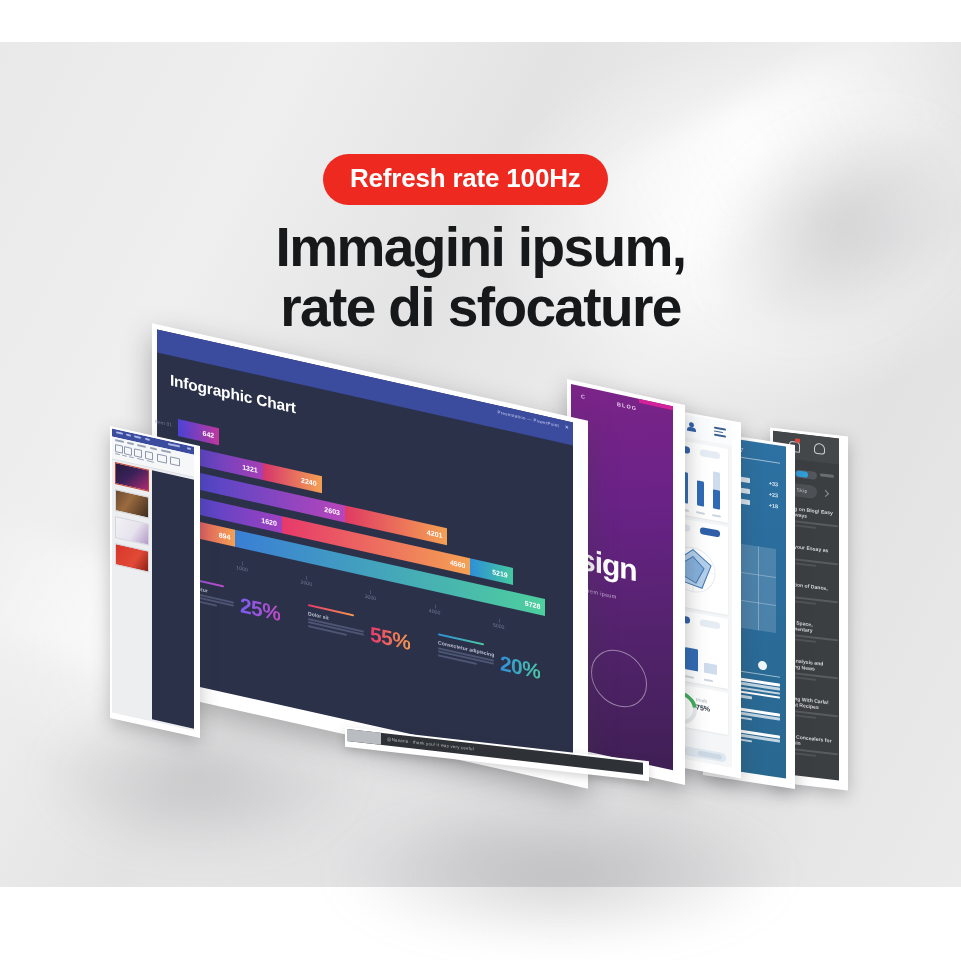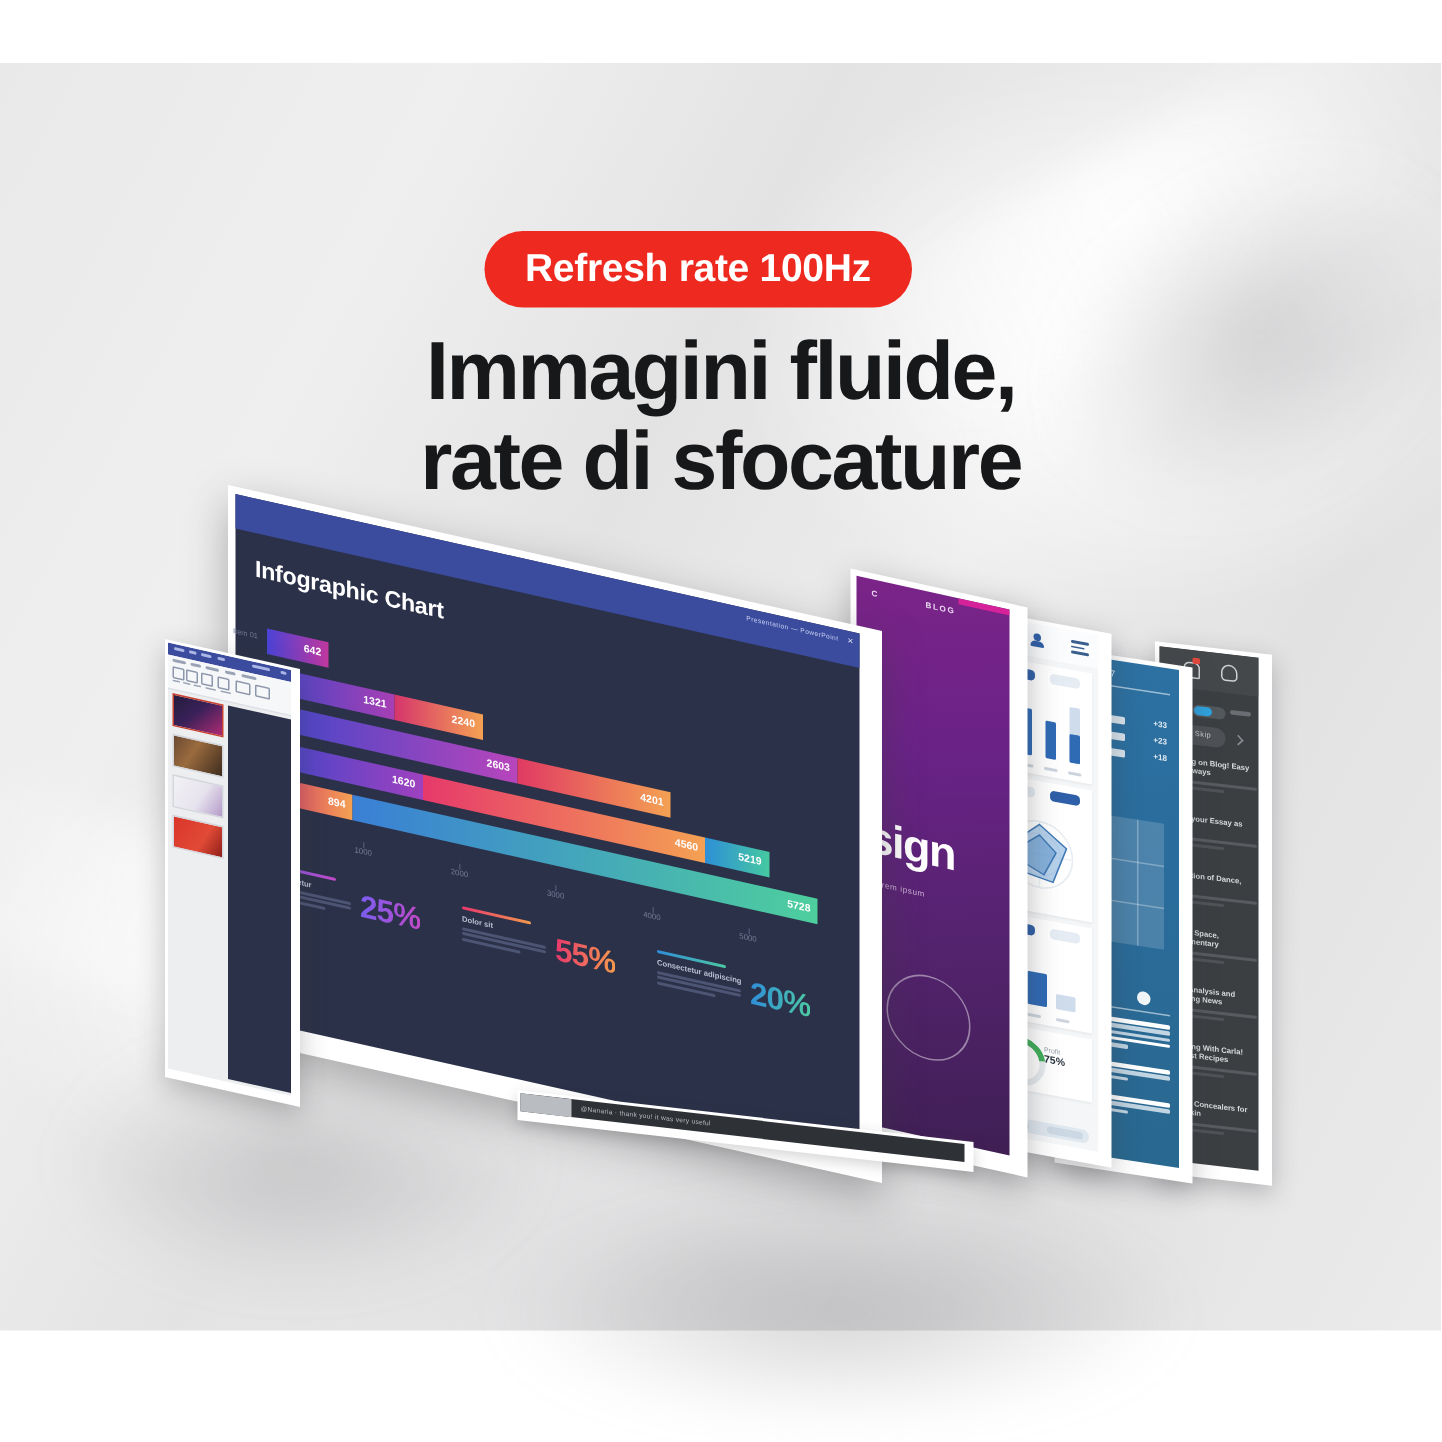--- a/index.html
+++ b/index.html
@@ -189,21 +189,21 @@
   <div class="bg-plate"></div>
   <div class="bg-streak streak-a"></div>
   <div class="bg-streak streak-b"></div>
   <div class="bg-streak streak-c"></div>
   <div class="bg-dark dark-a"></div>
   <div class="bg-dark dark-b"></div>
   <div class="bg-dark dark-c"></div>
 
   <div class="pill">Refresh rate 100Hz</div>
   <div class="headline">
-    <span>Immagini fluide,</span>
+    <span>Immagini ipsum,</span>
     <span class="l2">rate di sfocature</span>
   </div>
 
   <div class="fan">
 
     <div class="screen s6">
       <div class="inner">
         <div class="topbar">
           <div class="ic ic1"></div>
           <div class="badge"></div>

